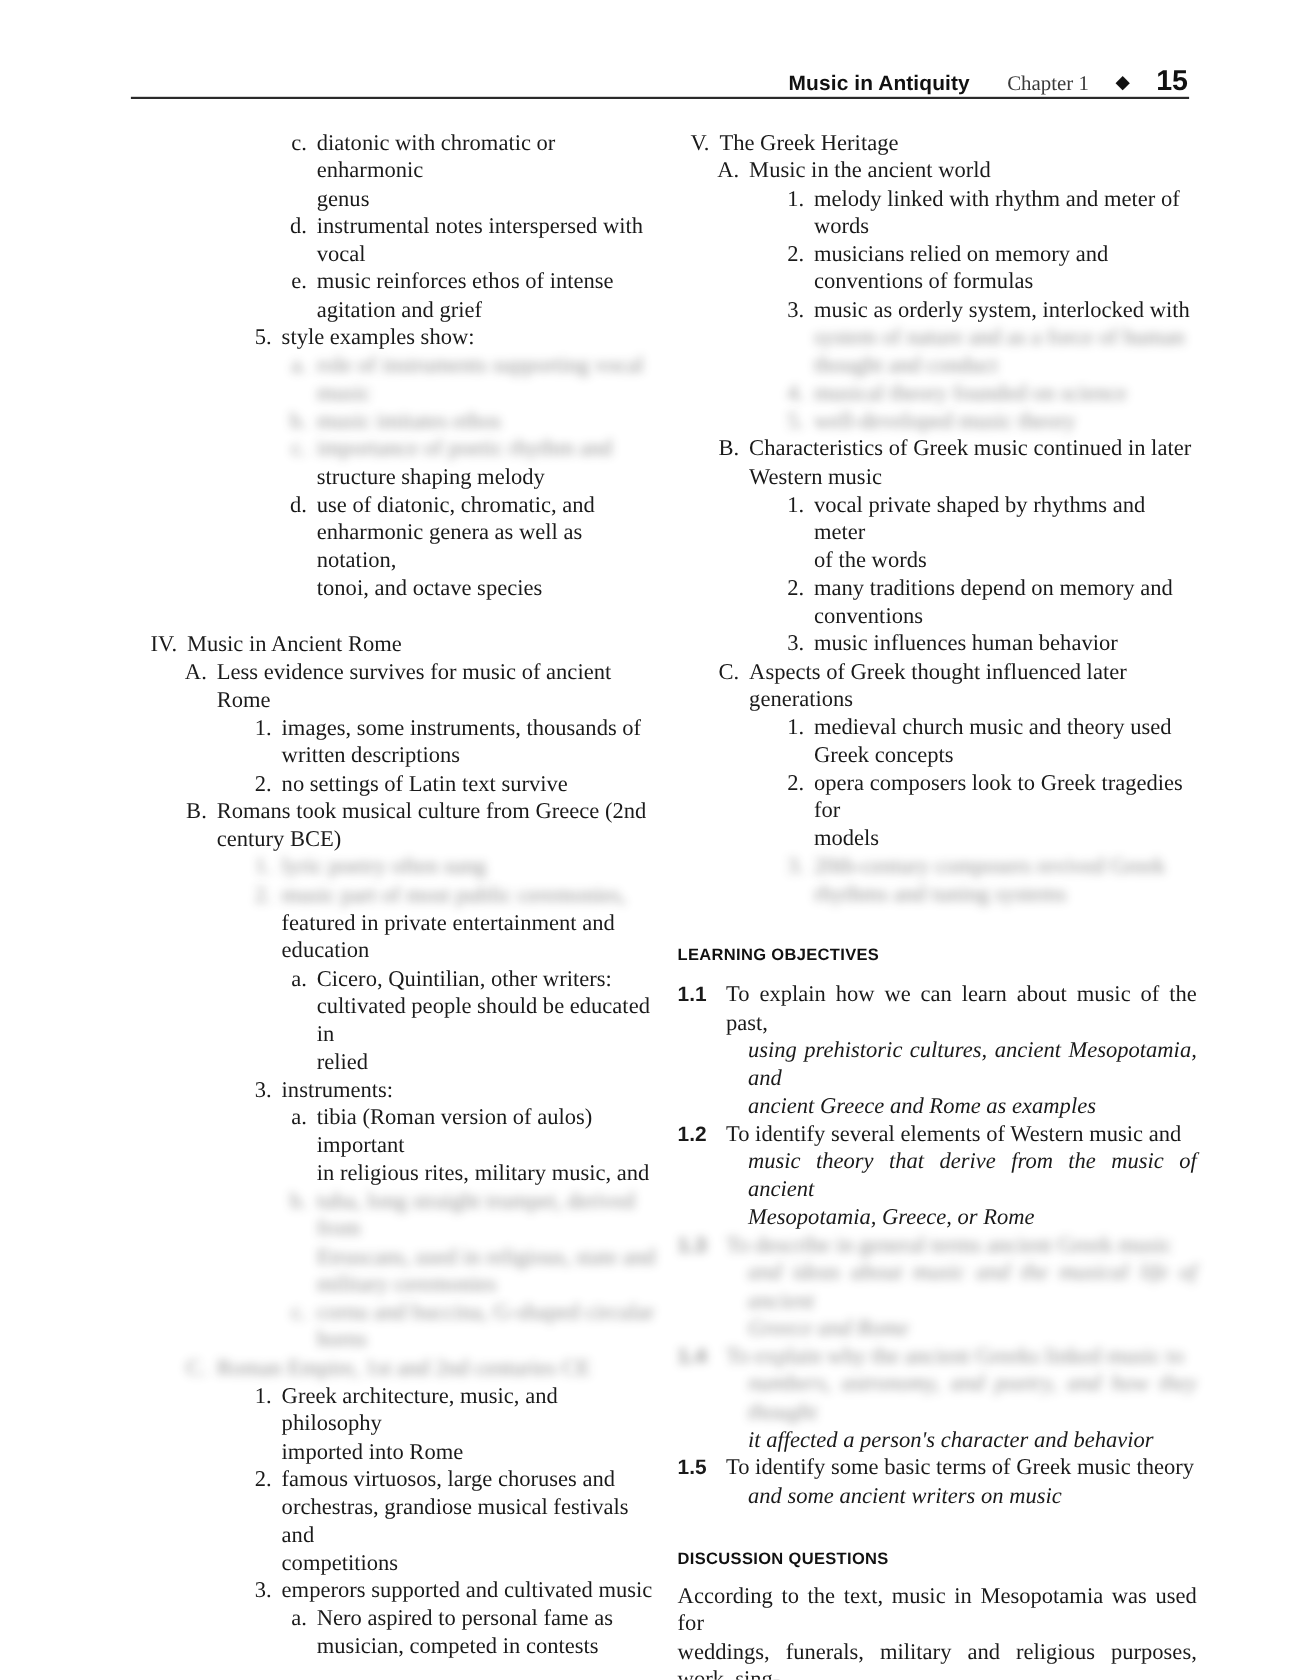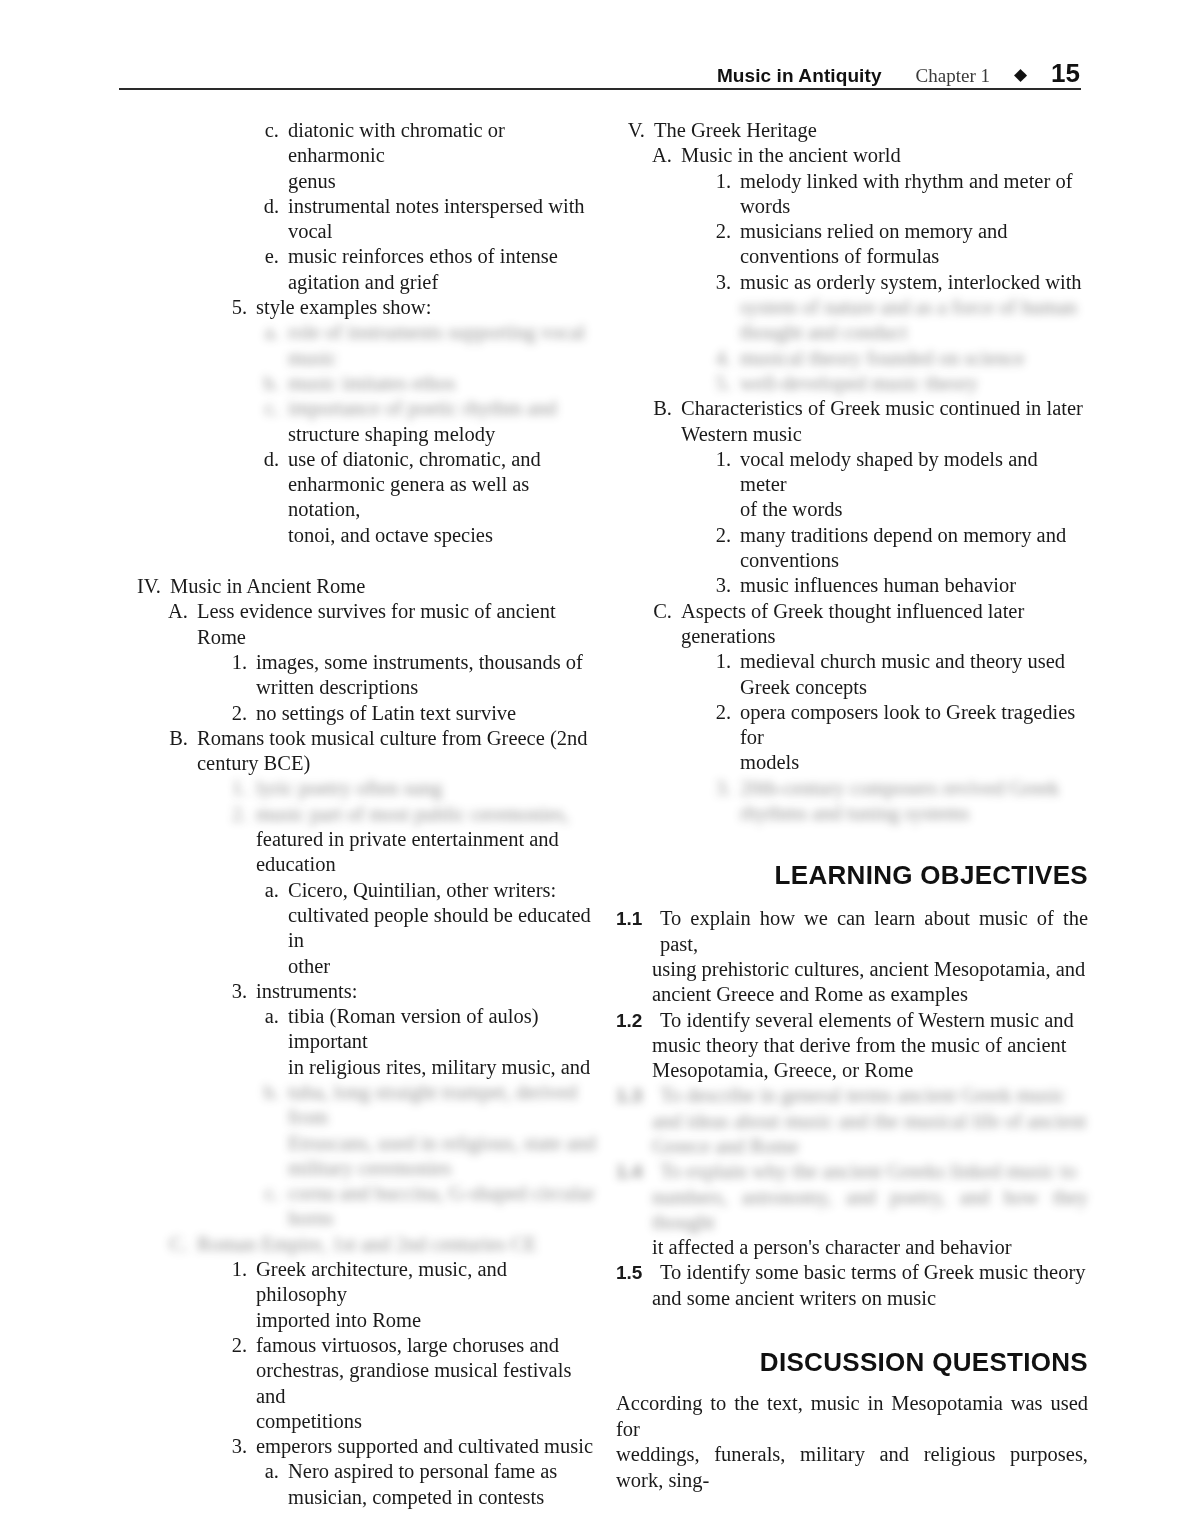--- a/index.html
+++ b/index.html
@@ -123,25 +123,24 @@
     filter: blur(4.2px);
     opacity: 0.52;
     color: #2e2e2e;
     user-select: none;
   }
 
   
   .sec-head {
     font-family: "Liberation Sans", "DejaVu Sans", sans-serif;
     font-weight: bold;
-    font-size: 26px;
+    font-size: 15px;
     letter-spacing: 0.3px;
     color: #111;
     margin: 0;
-    text-align: right;
   }
 
   
   .obj-line {
     display: flex;
     font-size: 20.5px;
     line-height: 25.3px;
   }
   .obj-num {
     flex: 0 0 auto;
@@ -151,24 +150,25 @@
     font-size: 19px;
     padding-right: 10px;
     text-align: left;
   }
   .obj-body {
     flex: 1 1 auto;
     text-align: justify;
     text-justify: inter-word;
   }
   .obj-cont {
-    margin-left: 36px;
+    margin-left: 64px;
     font-size: 20.5px;
     line-height: 25.3px;
     text-align: justify;
+    font-style: italic;
   }
 
   .para {
     font-size: 20.5px;
     line-height: 25.5px;
     text-align: justify;
     margin: 0;
   }
   .para-line { display: block; }
 </style>
@@ -284,21 +284,21 @@
         <span class="body-txt">education</span>
       </div>
       <div class="ol-line lvl-loweralpha">
         <span class="marker">a.</span>
         <span class="body-txt">Cicero, Quintilian, other writers:</span>
       </div>
       <div class="ol-line cont-loweralpha">
         <span class="body-txt">cultivated people should be educated in</span>
       </div>
       <div class="ol-line cont-loweralpha">
-        <span class="body-txt">other</span>
+        <span class="body-txt">relied</span>
       </div>
       <div class="ol-line lvl-num">
         <span class="marker">3.</span>
         <span class="body-txt">instruments:</span>
       </div>
       <div class="ol-line lvl-loweralpha">
         <span class="marker">a.</span>
         <span class="body-txt">tibia (Roman version of aulos) important</span>
       </div>
       <div class="ol-line cont-loweralpha">
@@ -399,21 +399,21 @@
         </div>
         <div class="ol-line lvl-alpha">
           <span class="marker">B.</span>
           <span class="body-txt">Characteristics of Greek music continued in later</span>
         </div>
         <div class="ol-line cont-alpha">
           <span class="body-txt">Western music</span>
         </div>
         <div class="ol-line lvl-num">
           <span class="marker">1.</span>
-          <span class="body-txt">vocal melody shaped by models and meter</span>
+          <span class="body-txt">vocal private shaped by rhythms and meter</span>
         </div>
         <div class="ol-line cont-num">
           <span class="body-txt">of the words</span>
         </div>
         <div class="ol-line lvl-num">
           <span class="marker">2.</span>
           <span class="body-txt">many traditions depend on memory and</span>
         </div>
         <div class="ol-line cont-num">
           <span class="body-txt">conventions</span>

